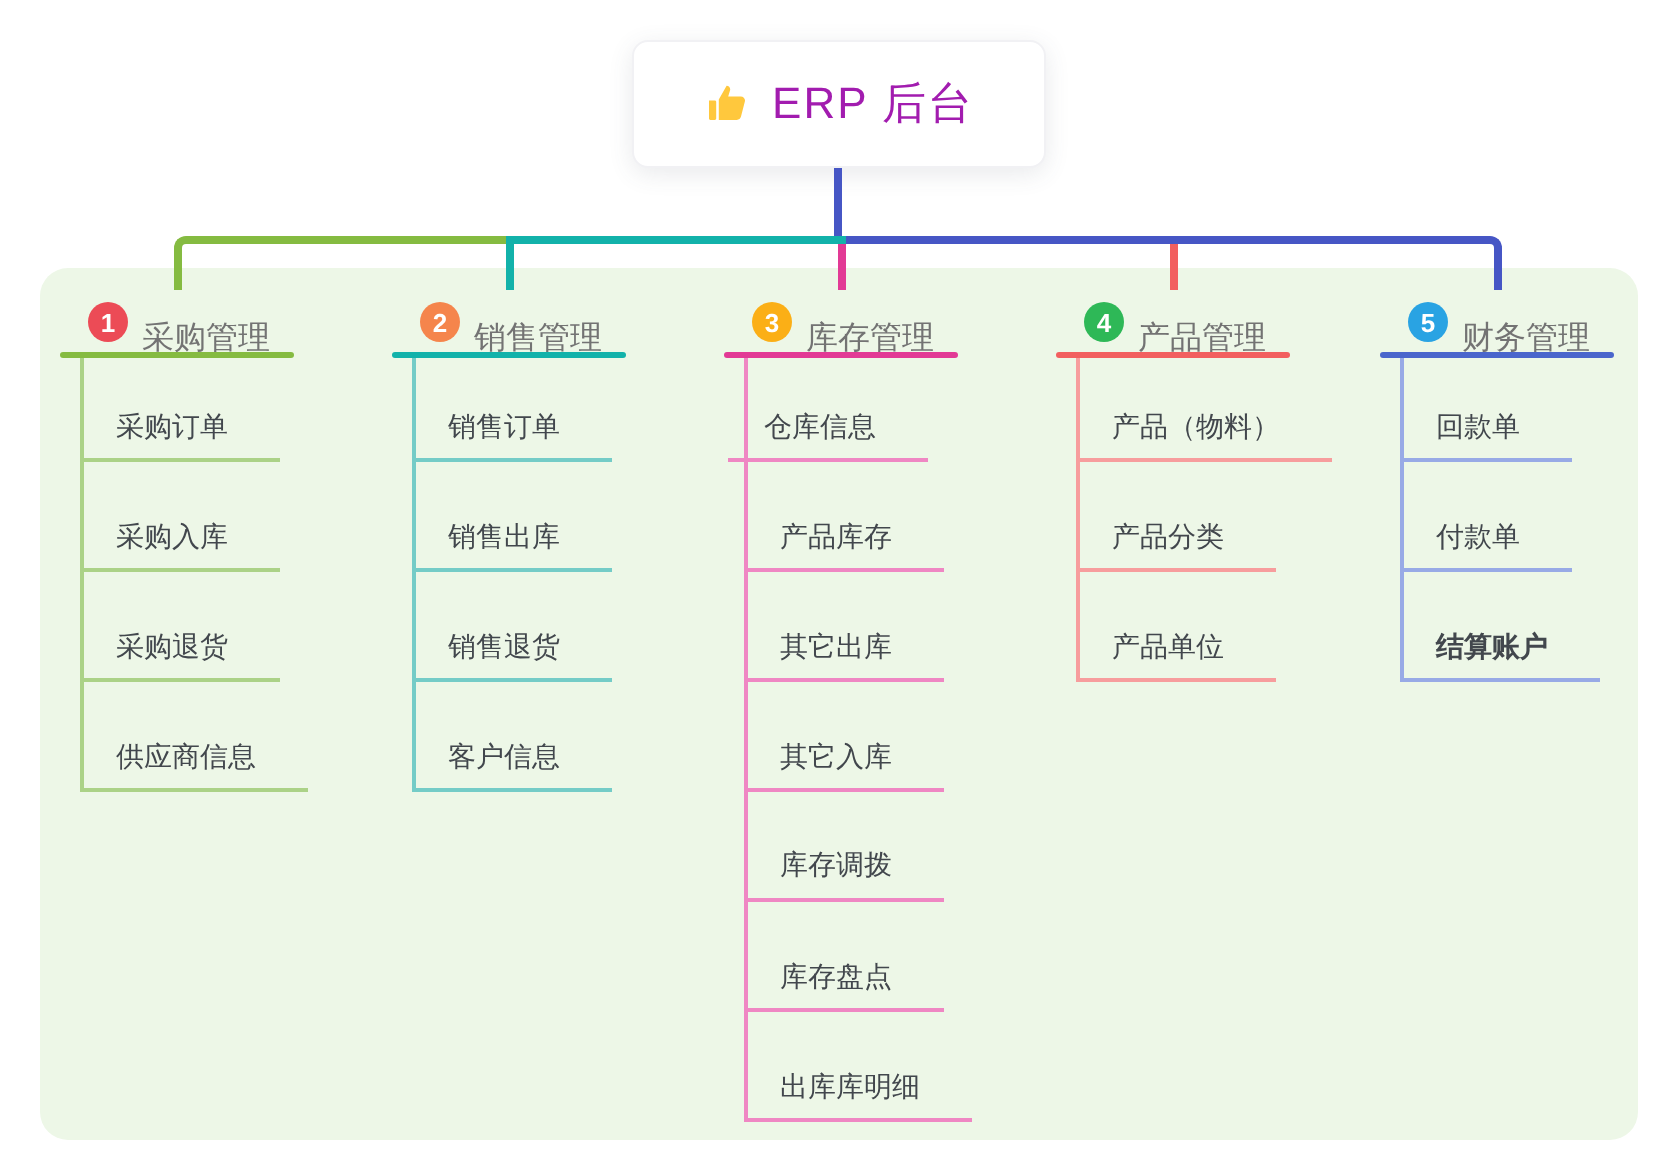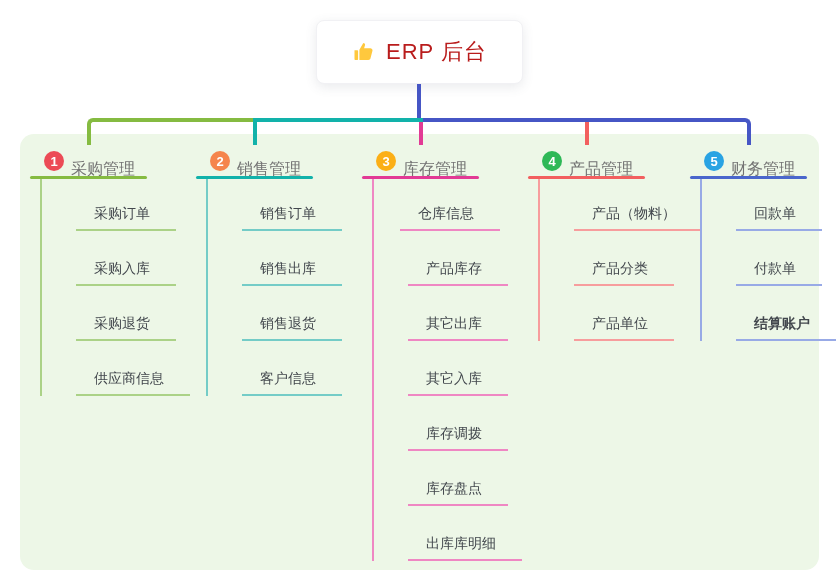--- a/index.html
+++ b/index.html
@@ -9,21 +9,21 @@
     background:#ffffff;
   }
   
   .root-card{
     position:absolute;left:316px;top:20px;width:207px;height:64px;
     background:#ffffff;border:1px solid #f1f1f4;border-radius:8px;
     box-shadow:0 3px 12px rgba(70,80,95,.12);
     display:flex;align-items:center;justify-content:center;gap:10px;
     box-sizing:border-box;
   }
-  .root-title{font-size:22px;color:#b91c1c;letter-spacing:1px;}
+  .root-title{font-size:22px;color:#a21caf;letter-spacing:1px;}
   .thumb-icon{width:24px;height:24px;display:block;}
   
   .line{position:absolute;}
   .corner-left{border-left:4px solid;border-top:4px solid;border-top-left-radius:6px;box-sizing:border-box;background:transparent;}
   .corner-right{border-right:4px solid;border-top:4px solid;border-top-right-radius:6px;box-sizing:border-box;background:transparent;}
   
   .panel{
     position:absolute;left:20px;top:134px;width:799px;height:436px;
     background:#edf7e7;border-radius:14px;
   }
@@ -32,21 +32,21 @@
   .badge{
     width:20px;height:20px;border-radius:50%;color:#ffffff;
     font-size:13px;font-weight:bold;display:flex;align-items:center;justify-content:center;
     flex:0 0 auto;
   }
   .branch-label{font-size:16px;color:#737373;white-space:nowrap;margin-top:16px;}
   .branch-underline{position:absolute;height:3px;border-radius:2px;}
   .child-trunk{position:absolute;width:2px;}
   .child-item{
     position:absolute;white-space:nowrap;font-size:14px;color:#42474d;
-    padding:0 26px 5px 18px;border-bottom:2px solid;line-height:21px;margin-left:36px;
+    padding:0 26px 5px 18px;border-bottom:2px solid;line-height:21px;
   }
 </style>
 </head>
 <body>
 
 <div id="stage">
 
   <div class="root-card">
     <svg class="thumb-icon" viewBox="0 0 24 24">
       <path fill="#ffc83d" d="M2.5 10.2h2.9c.4 0 .7.3.7.7v8.4c0 .4-.3.7-.7.7H3.2c-.4 0-.7-.3-.7-.7v-9.1z"></path>

